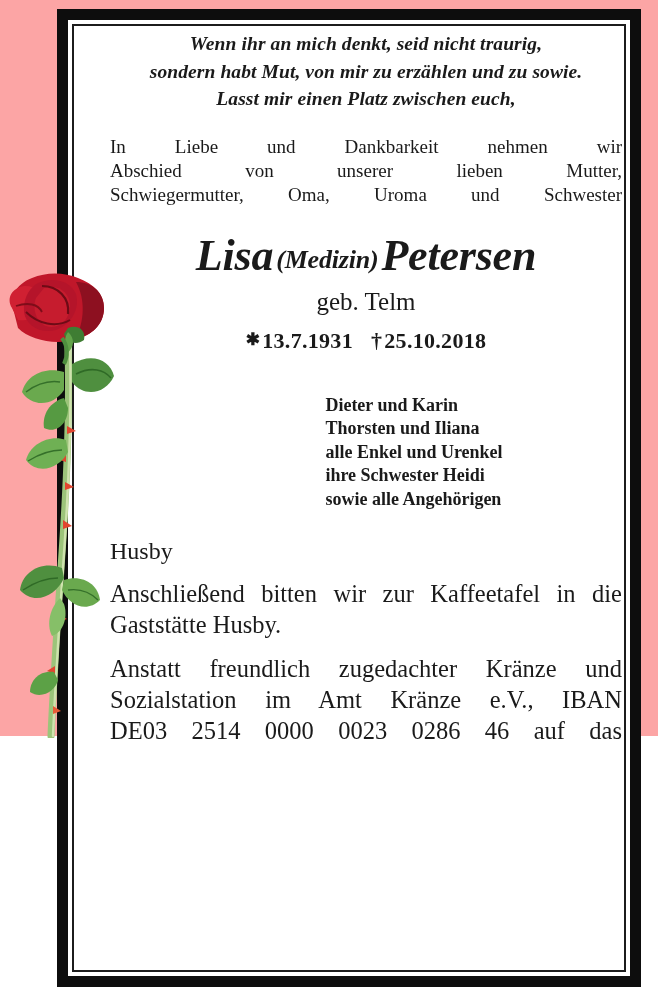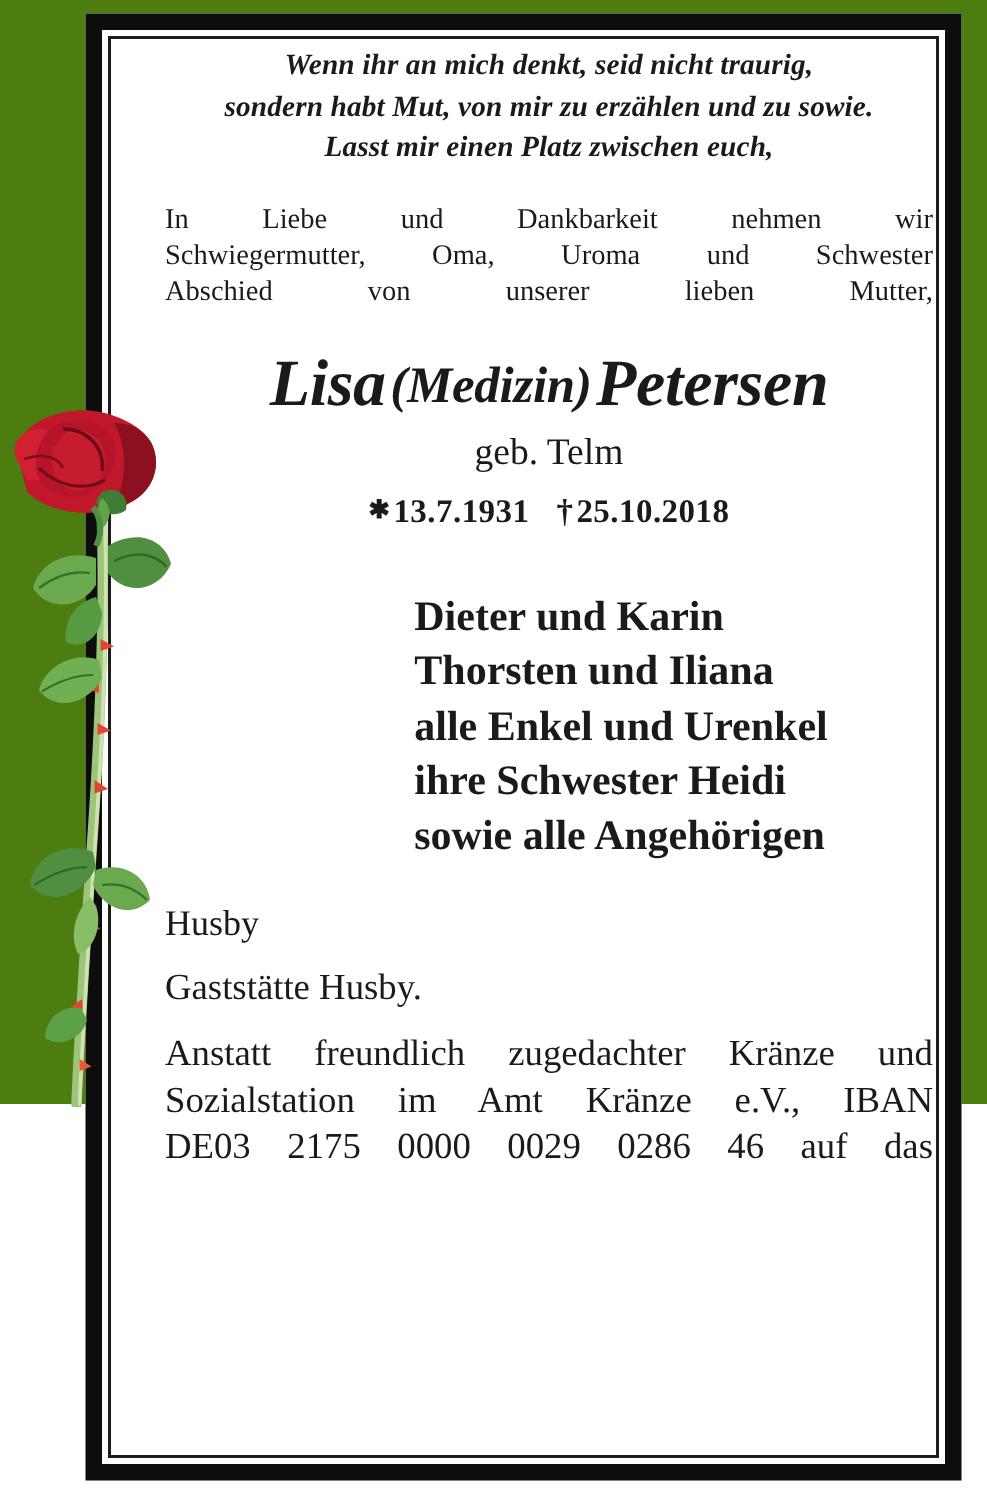--- a/index.html
+++ b/index.html
@@ -13,21 +13,21 @@
     overflow: hidden;
     font-family: "Liberation Serif", "DejaVu Serif", serif;
     color: #1a1a1a;
   }
 
   
   .obituary {
     position: relative;
     width: 658px;
     height: 736px;
-    background: #4d7c0f;
+    background: #fca5a5;
   }
 
   
   .frame-outer {
     position: absolute;
     left: 57px;
     top: 9px;
     width: 584px;
     height: 978px;
     border: 11px solid #0d0d0d;
@@ -94,21 +94,21 @@
   }
   .deceased-name {
     font-weight: 700;
     font-style: italic;
     font-size: 44px;
     line-height: 1.06;
     letter-spacing: -0.2px;
     white-space: nowrap;
   }
   .deceased-nick {
-    font-size: 34px;
+    font-size: 26px;
     font-weight: 700;
     font-style: italic;
     letter-spacing: -0.2px;
     padding: 0 3px;
     vertical-align: 2px;
   }
   .maiden-name {
     font-size: 25px;
     line-height: 1.2;
     margin-top: 7px;
@@ -131,21 +131,21 @@
 
   
   .survivors {
     margin-top: 40px;
     display: flex;
     justify-content: center;
   }
   .survivors-inner {
     text-align: left;
     font-weight: 700;
-    font-size: 28px;
+    font-size: 18px;
     line-height: 1.3;
     padding-left: 96px;
   }
   .survivors-inner .sline { display: block; white-space: nowrap; }
 
   
   .place {
     font-size: 24px;
     line-height: 1.2;
     margin-top: 26px;
@@ -245,22 +245,22 @@
   <div class="content">
 
     <div class="verse">
       <span class="vline">Wenn ihr an mich denkt, seid nicht traurig,</span>
       <span class="vline">sondern habt Mut, von mir zu erzählen und zu sowie.</span>
       <span class="vline">Lasst mir einen Platz zwischen euch,</span>
     </div>
 
     <div class="intro">
       <span class="pline">In Liebe und Dankbarkeit nehmen wir</span>
+      <span class="pline">Abschied von unserer lieben Mutter,</span>
       <span class="pline last">Schwiegermutter, Oma, Uroma und Schwester</span>
-      <span class="pline">Abschied von unserer lieben Mutter,</span>
     </div>
 
     <div class="name-block">
       <div class="deceased-name"><span>Lisa</span><span class="deceased-nick">(Medizin)</span><span>Petersen</span></div>
       <div class="maiden-name">geb. Telm</div>
       <div class="life-dates"><span class="sym-born">✱</span><span>13.7.1931</span><span class="sym-died">†</span><span>25.10.2018</span></div>
     </div>
 
     <div class="survivors">
       <div class="survivors-inner">
@@ -269,24 +269,25 @@
         <span class="sline">alle Enkel und Urenkel</span>
         <span class="sline">ihre Schwester Heidi</span>
         <span class="sline">sowie alle Angehörigen</span>
       </div>
     </div>
 
     <div class="place">Husby</div>
 
 
     <div class="body-par">
+      <span class="pline">Anschließend bitten wir zur Kaffeetafel in die</span>
       <span class="pline last">Gaststätte Husby.</span>
     </div>
 
     <div class="body-par">
       <span class="pline">Anstatt freundlich zugedachter Kränze und</span>
       <span class="pline">Sozialstation im Amt Kränze e.V., IBAN</span>
-      <span class="pline">DE03 2175 0000 0029 0286 46 auf das</span>
+      <span class="pline">DE03 2514 0000 0023 0286 46 auf das</span>
 
     </div>
 
   </div>
 </div>
 
 </body></html>

